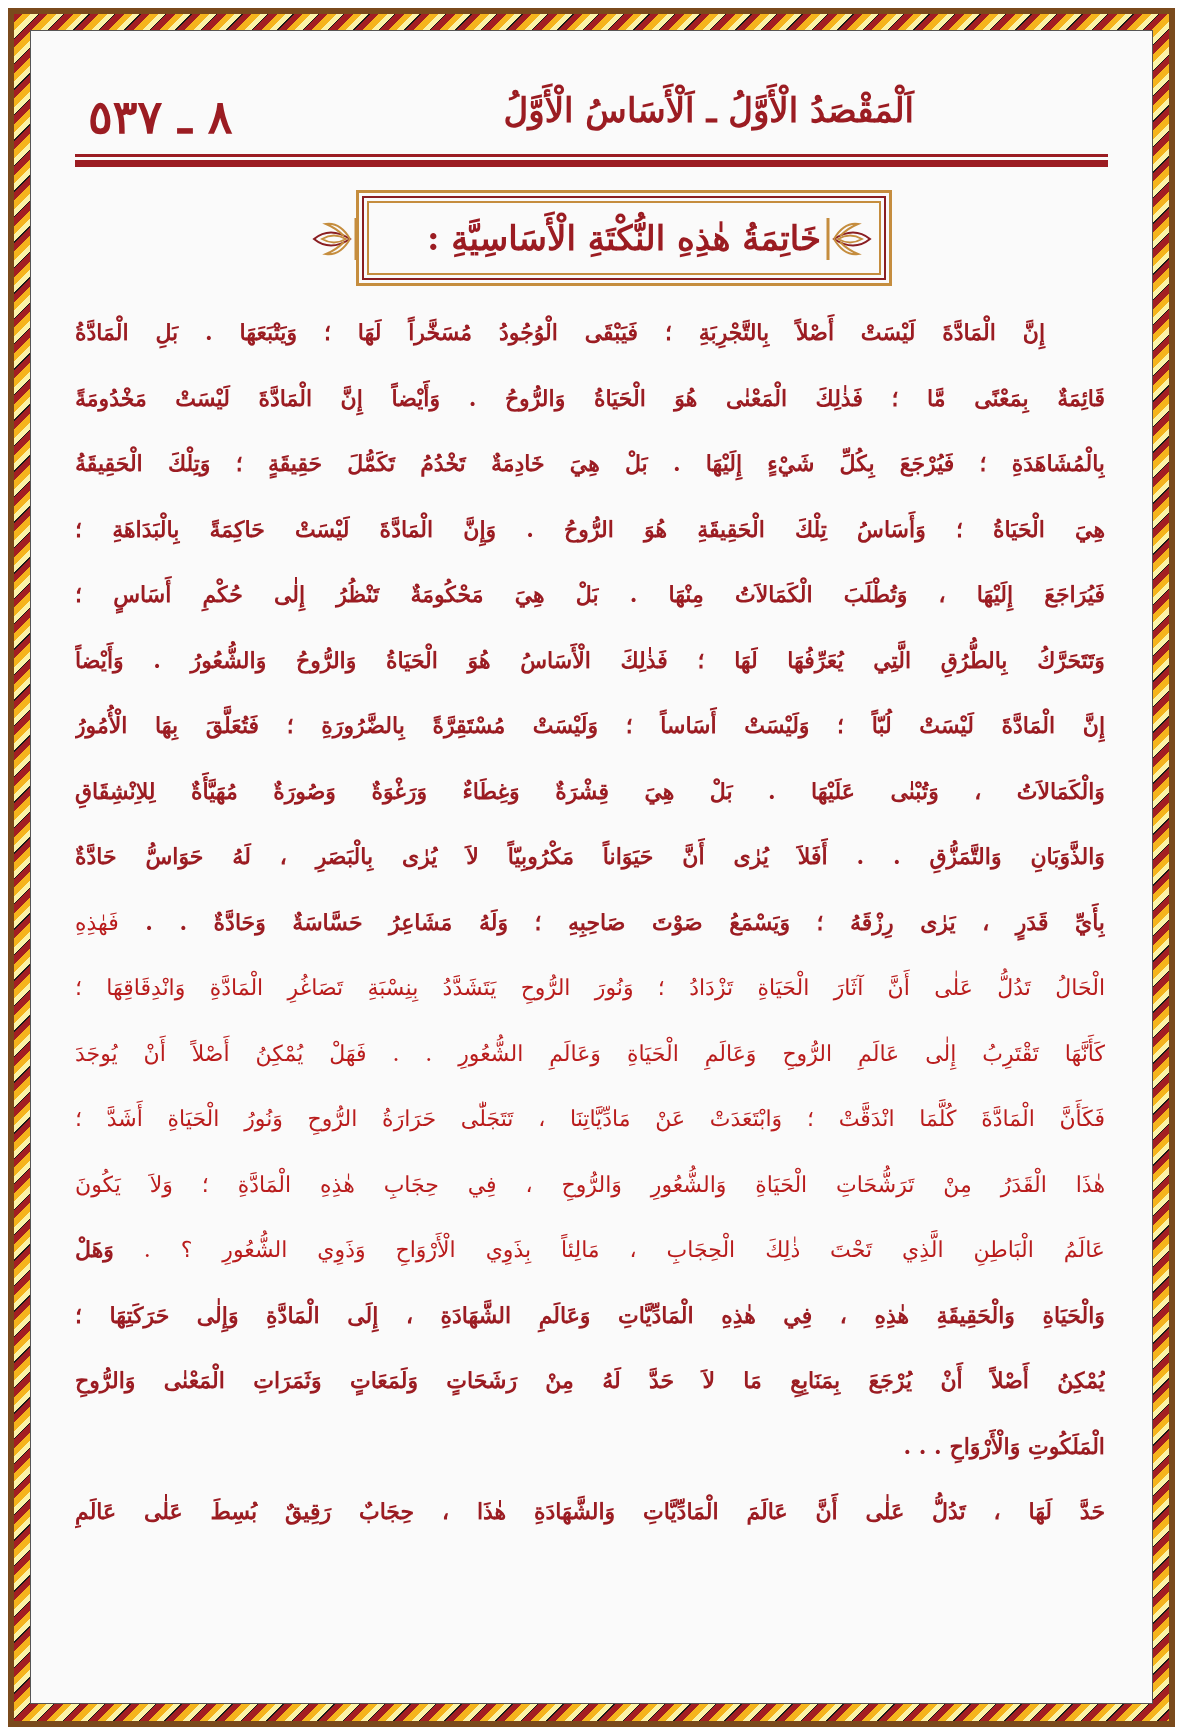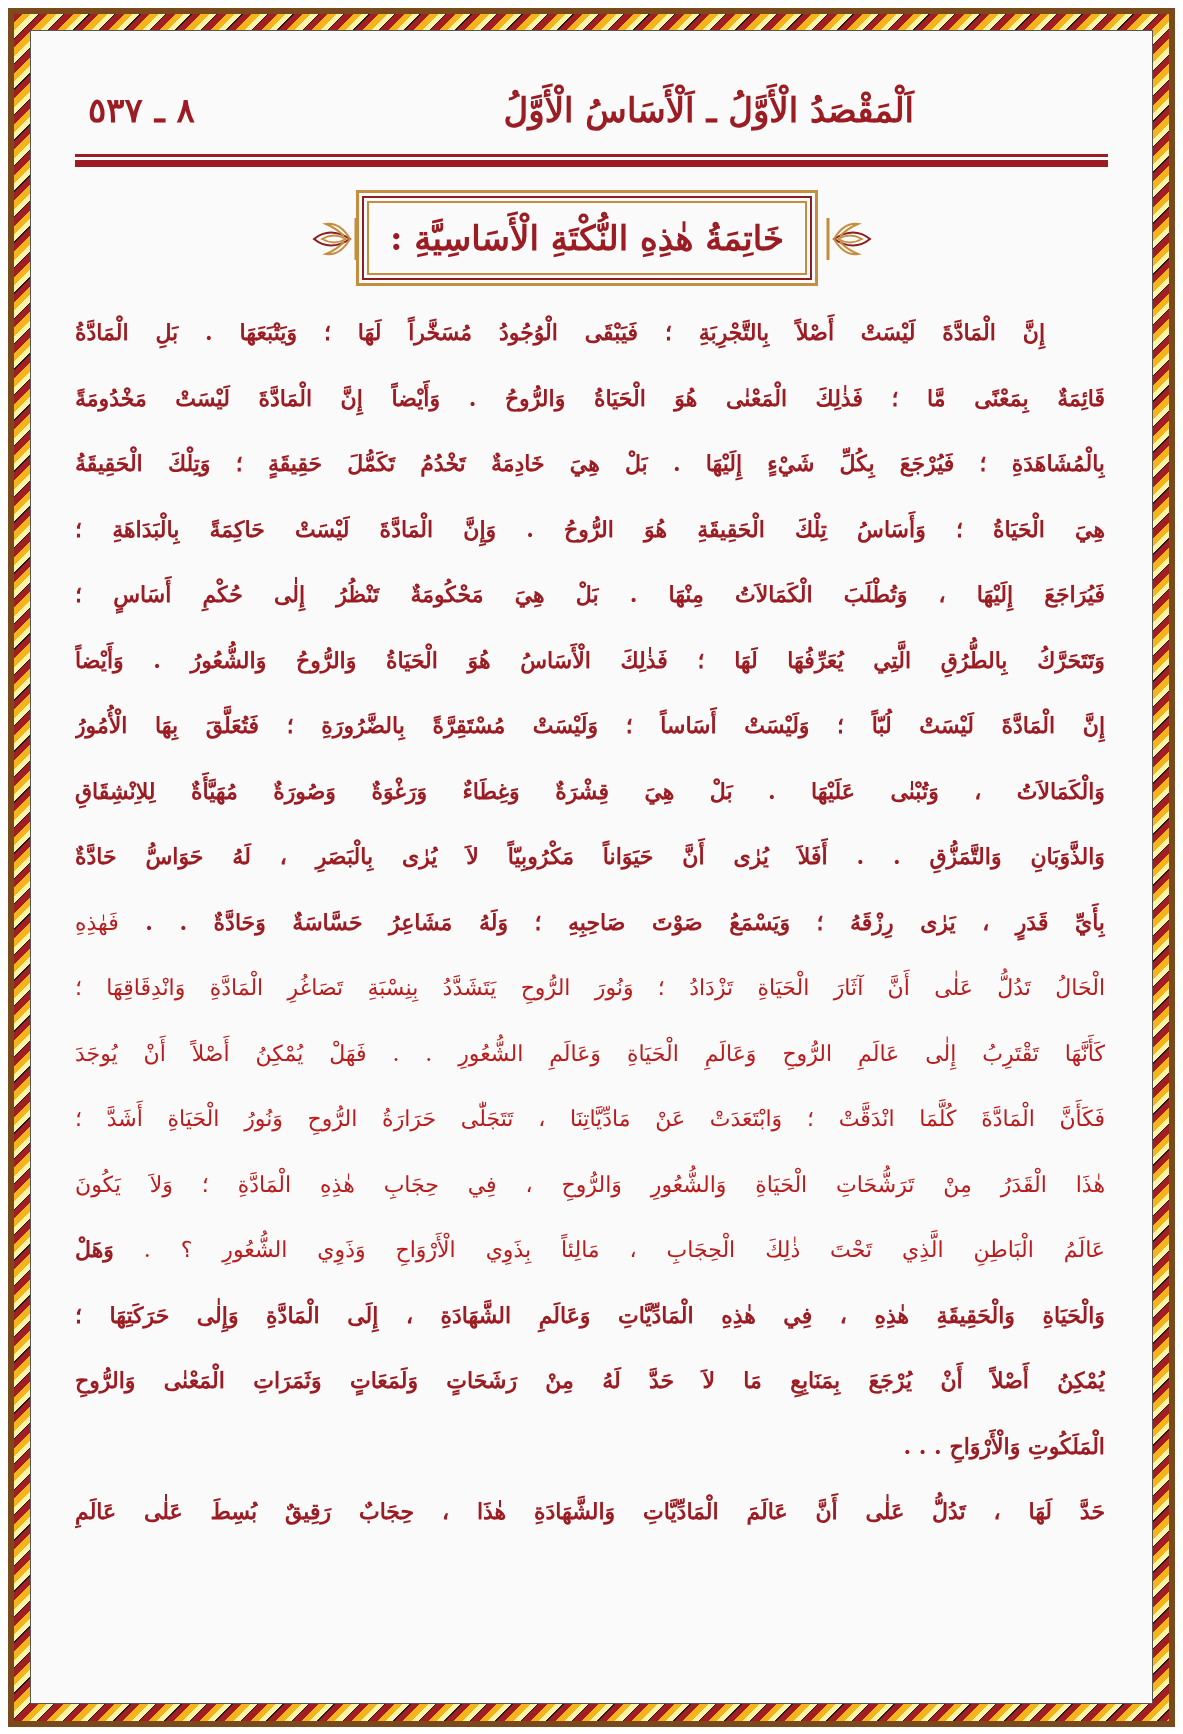--- a/index.html
+++ b/index.html
@@ -31,27 +31,27 @@
   .header {
     position:absolute; left:68px; top:90px; width:1040px; height:50px;
     direction:rtl;
   }
   .header-title {
     position:absolute; right:194px; top:0;
     font-size:34px; font-weight:bold; color:#9b1c22;
   }
   .header-page {
     position:absolute; left:20px; top:0;
-    font-size:34px; font-weight:bold; color:#9b1c22; direction:rtl;
+    font-size:46px; font-weight:bold; color:#9b1c22; direction:rtl;
   }
   .rule1 { position:absolute; left:75px; top:154px; width:1033px; height:3px; background:#9b1c22; }
   .rule2 { position:absolute; left:75px; top:160px; width:1033px; height:7px; background:#9b1c22; }
 
   .heading-box {
-    position:absolute; left:356px; top:190px; width:462px; height:96px;
+    position:absolute; left:356px; top:190px; width:536px; height:96px;
     box-sizing:border-box;
     border:3px solid #c58d3e;
     outline:2px solid #8a1e22; outline-offset:-8px;
     display:flex; align-items:center; justify-content:center;
   }
   .heading-box .inner {
     position:absolute; left:8px; top:8px; right:8px; bottom:8px;
     border:2px solid #c58d3e;
   }
   .heading-text {

